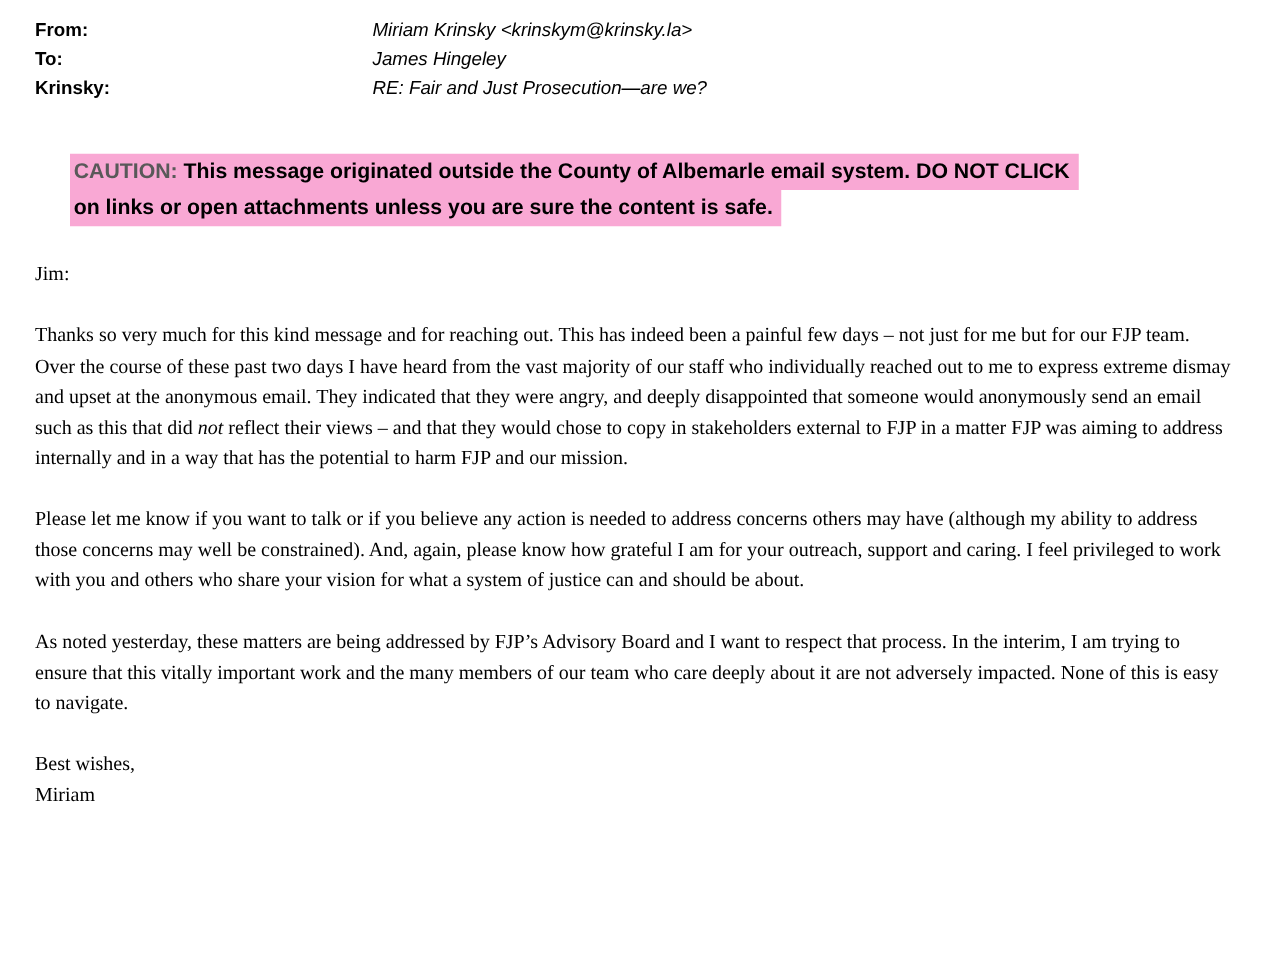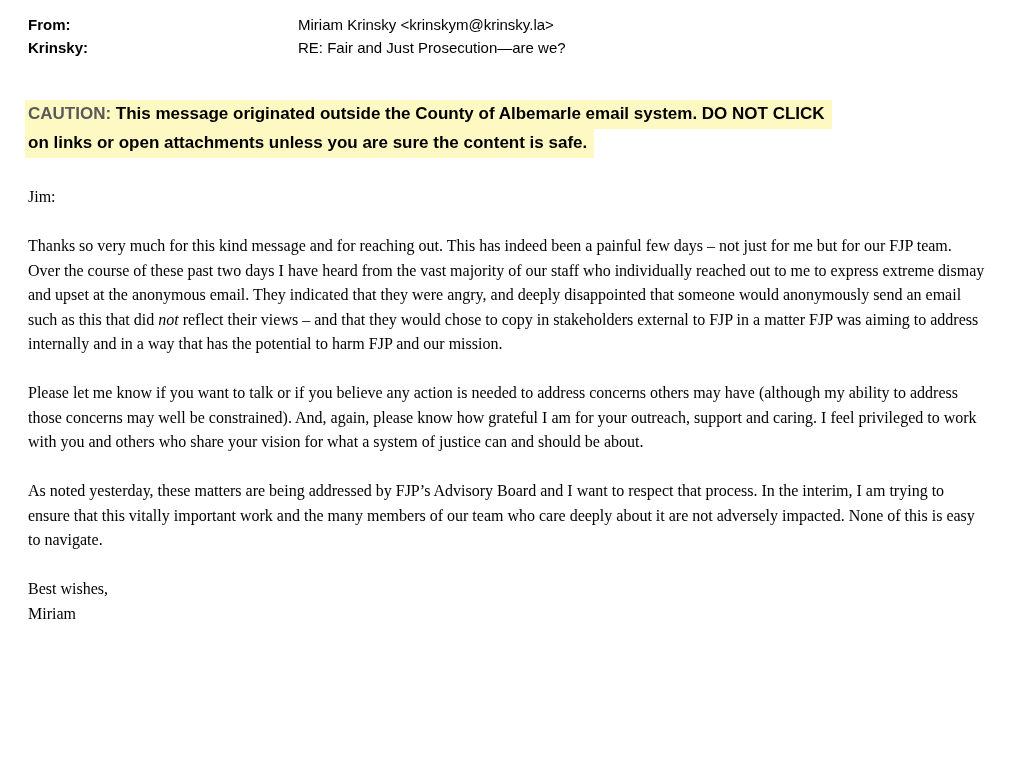--- a/index.html
+++ b/index.html
@@ -29,39 +29,41 @@
     display: flex;
     line-height: 23px;
   }
   .hdr-label {
     font-weight: bold;
     width: 270px;
     flex: 0 0 270px;
   }
   .hdr-value {
     flex: 1;
+    font-style: italic;
   }
 
   
   .caution {
     margin-top: 41px;
     margin-left: -3px;
     font-weight: bold;
     font-size: 17px;
   }
   .caution-line {
     white-space: nowrap;
     font-size: 0; 
   }
   .hl {
     display: inline-block;
-    background: #fef9c3;
+    background: #f9a8d4;
     line-height: 22px;
     padding: 3px 7px 4px 3px;
     font-size: 17px;
+    margin-left: 31px;
   }
   .caution-prefix {
     color: #595959;
   }
 
   
   .body-text {
     margin-top: 27px;
     width: 958px;
     font-family: Liberation Serif, serif;
@@ -82,20 +84,24 @@
 <body>
 
 <div class="page">
 
   <div class="hdr">
     <div class="hdr-row">
       <span class="hdr-label">From:</span>
       <span class="hdr-value">Miriam Krinsky &lt;krinskym@krinsky.la&gt;</span>
     </div>
     <div class="hdr-row">
+      <span class="hdr-label">To:</span>
+      <span class="hdr-value">James Hingeley</span>
+    </div>
+    <div class="hdr-row">
       <span class="hdr-label">Krinsky:</span>
       <span class="hdr-value">RE: Fair and Just Prosecution—are we?</span>
     </div>
   </div>
 
   <div class="caution">
     <div class="caution-line">
       <span class="hl"><span class="caution-prefix">CAUTION: </span><span>This message originated outside the County of Albemarle email system. DO NOT CLICK</span></span>
     </div>
     <div class="caution-line">

